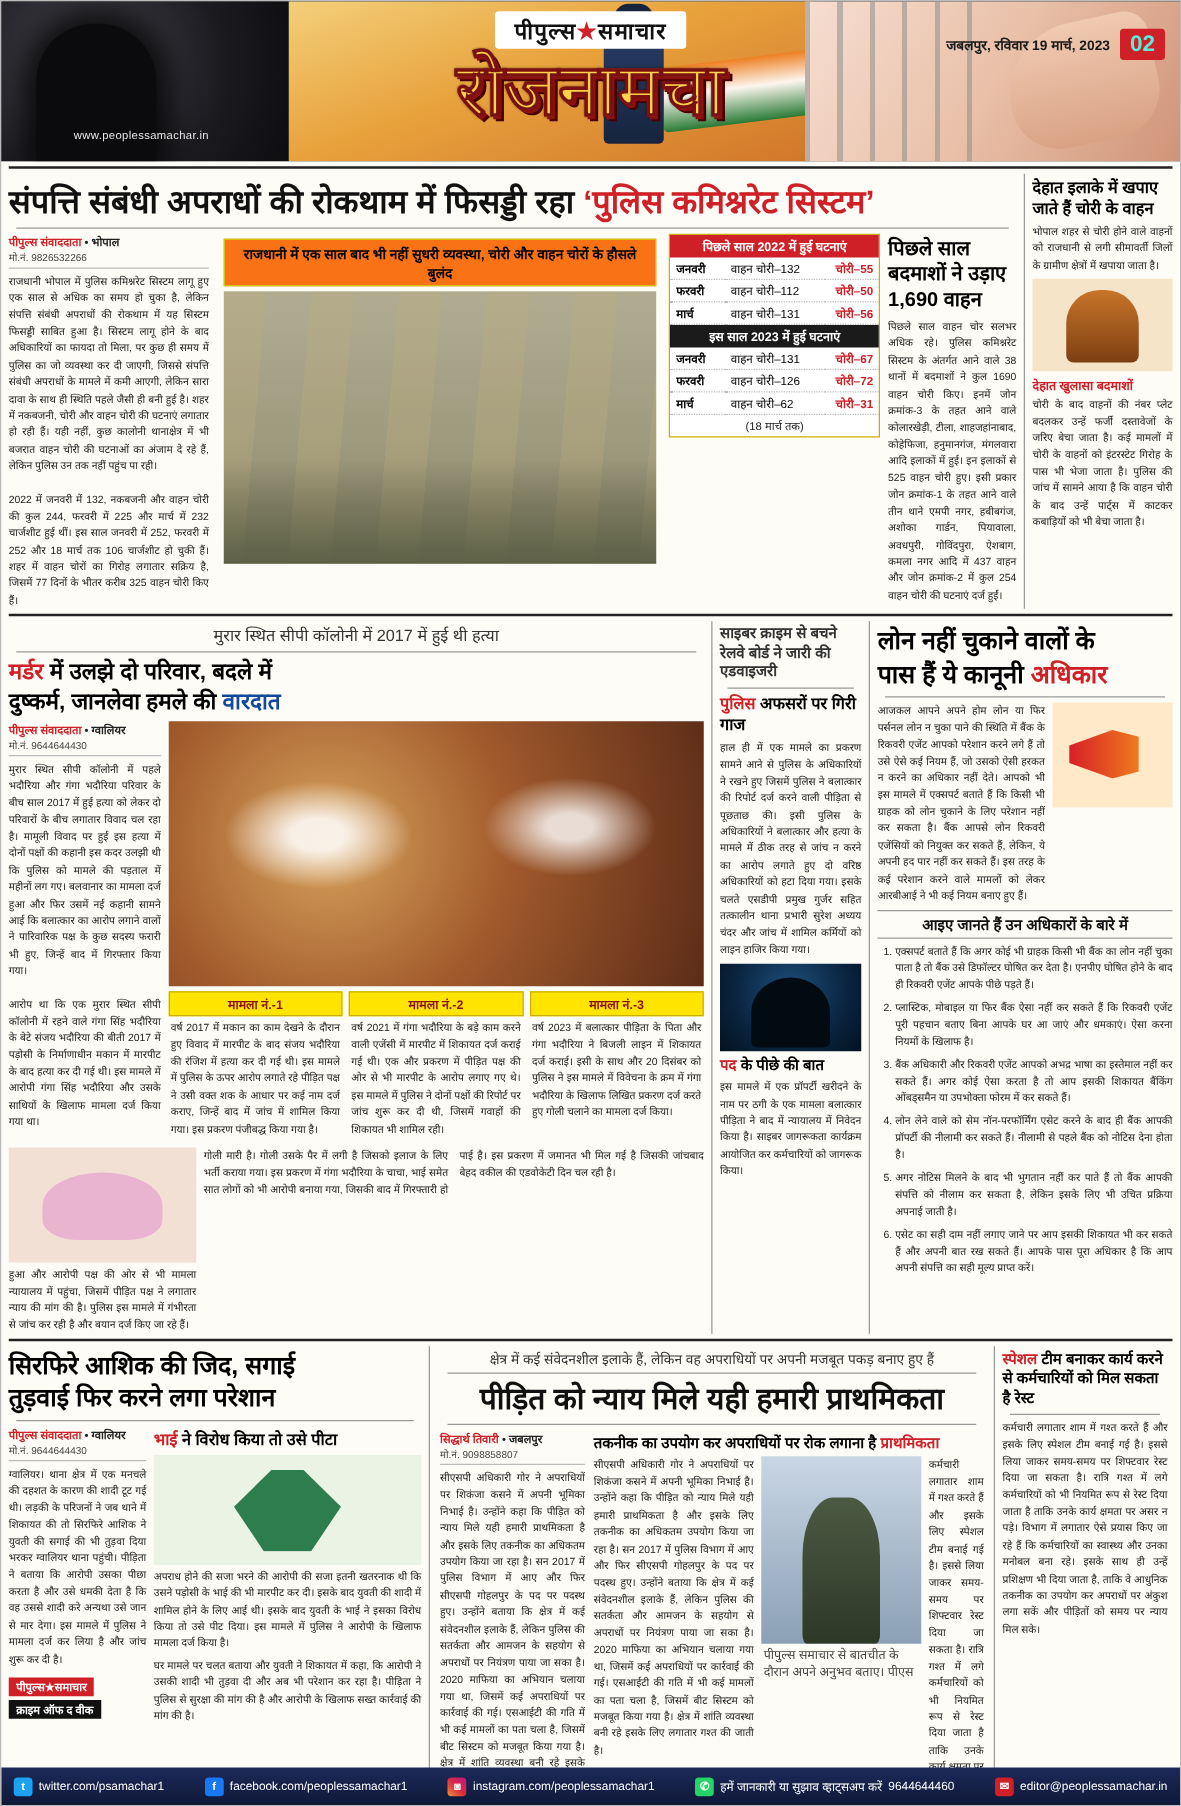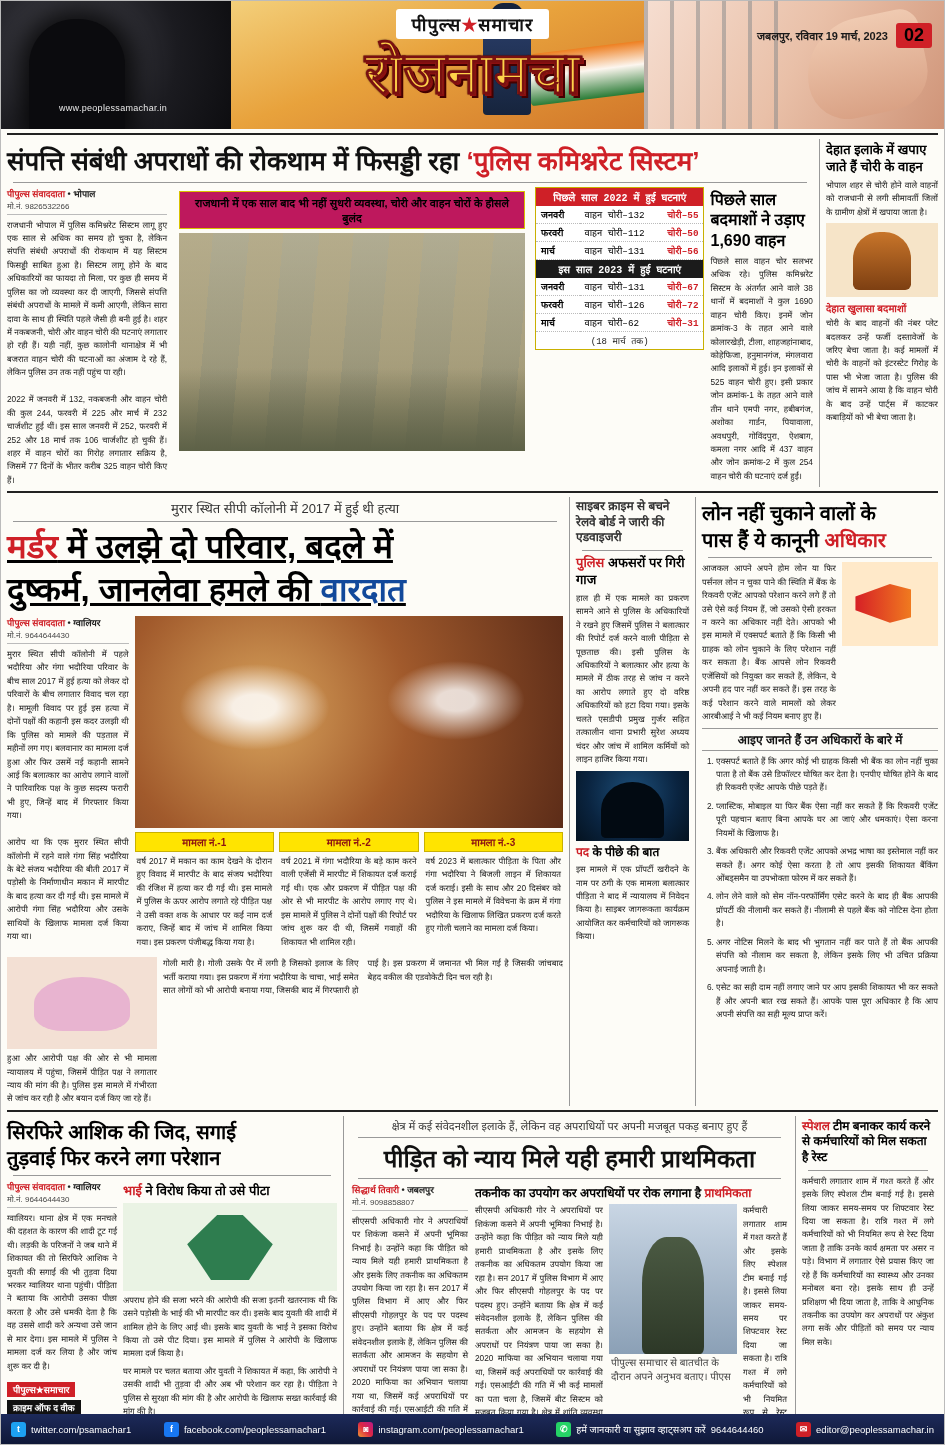--- a/index.html
+++ b/index.html
@@ -71,21 +71,21 @@
     margin-top:4px; font-size:58px; font-weight:bold; color:#ffd24a;
     text-shadow: 2px 2px 0 #8c1010, 4px 4px 0 #400, 0 0 2px #000;
     line-height:1.05;
     -webkit-text-stroke:1px #7a1010;
   }
   .mh-date {
     position:absolute; right:12px; top:22px; z-index:6; display:flex; align-items:center; gap:8px;
   }
   .mh-date .dt { font-size:11px; color:#1a1a1a; font-weight:bold; }
   .mh-date .pg {
-    background:#cf2027; color:#000000; font-size:18px; font-weight:bold;
+    background:#cf2027; color:#5eead4; font-size:18px; font-weight:bold;
     padding:2px 8px; border-radius:3px;
   }
 
   
   .content { position:relative; }
   .rule { border-top:2px solid #222; margin:4px 6px; }
   .rule.thin { border-top:1px solid #999; }
   .vrule { border-left:1px solid #999; }
   .hl-red { color:#cf2027; }
   .hl-blue{ color:#12499b; }
@@ -104,21 +104,21 @@
   .mob { font-size:8px; color:#444; }
 
   .body-txt {
     font-size:8.3px; line-height:1.62; text-align:justify; color:#1b1b1b;
     hyphens:auto;
   }
   .cols2 { column-count:2; column-gap:9px; }
 
   
   .band {
-    background:#be185d; border:1px solid #d8c200; text-align:center;
+    background:#f97316; border:1px solid #d8c200; text-align:center;
     font-size:11px; font-weight:bold; padding:3px 6px; margin:4px 0;
   }
   .photo {
     background:linear-gradient(#b9bda4,#9aa089);
     position:relative; overflow:hidden;
   }
   .photo.cops {
     background:
       linear-gradient(180deg,#cfd3bb 0%, #b3b79c 55%, #8e9379 100%);
   }
@@ -142,21 +142,21 @@
   .stats .st-head.dark{ background:#1b1b1b; }
   .stats table { width:100%; border-collapse:collapse; }
   .stats td { padding:2px 5px; font-size:9.3px; border-bottom:1px dotted #bbb; }
   .stats td.m { font-weight:bold; width:26%; }
   .stats td.v { text-align:left; }
   .stats td.r { color:#cf2027; font-weight:bold; text-align:right; width:26%; }
   .st-note { font-size:9px; text-align:center; padding:2px 4px; color:#222; }
 
   
   .mega {
-    font-size:33px; font-weight:bold; line-height:1.3;text-decoration:underline;
+    font-size:18px; font-weight:bold; line-height:1.3;
   }
   .photo.crime{
     background:
       radial-gradient(circle at 30% 45%, #d8a35c 0%, #a15a2c 45%, #5c2c18 100%);
     position:relative;
   }
   .photo.crime:before{
     content:""; position:absolute; left:8%; top:20%; width:40%; height:46%;
     background:radial-gradient(ellipse at center, rgba(255,255,255,.85) 0 18%, rgba(40,20,10,.0) 62%);
     border-radius:50%;
@@ -304,21 +304,21 @@
 2022 में जनवरी में 132, नकबजनी और वाहन चोरी की कुल 244, फरवरी में 225 और मार्च में 232 चार्जशीट हुई थीं। इस साल जनवरी में 252, फरवरी में 252 और 18 मार्च तक 106 चार्जशीट हो चुकी हैं। शहर में वाहन चोरों का गिरोह लगातार सक्रिय है, जिसमें 77 दिनों के भीतर करीब 325 वाहन चोरी किए हैं।</div>
           </div>
 
           <div style="width:362px; padding:0 6px;">
             <div class="band">राजधानी में एक साल बाद भी नहीं सुधरी व्यवस्था, चोरी और वाहन चोरों के हौसले बुलंद</div>
             <div class="photo cops" style="height:218px;"></div>
           </div>
 
           <div style="width:282px; padding-left:4px;">
             <div class="flexrow">
-              <div style="width:172px;font-family:Liberation Mono, monospace;">
+              <div style="width:172px;">
                 <div class="stats">
                   <div class="st-head">पिछले साल 2022 में हुई घटनाएं</div>
                   <table>
                     <tbody>
                         <tr>
                       <td class="m">जनवरी</td>
                       <td class="v">वाहन चोरी–132</td>
                       <td class="r">चोरी–55</td>
                     </tr>
                     <tr>

